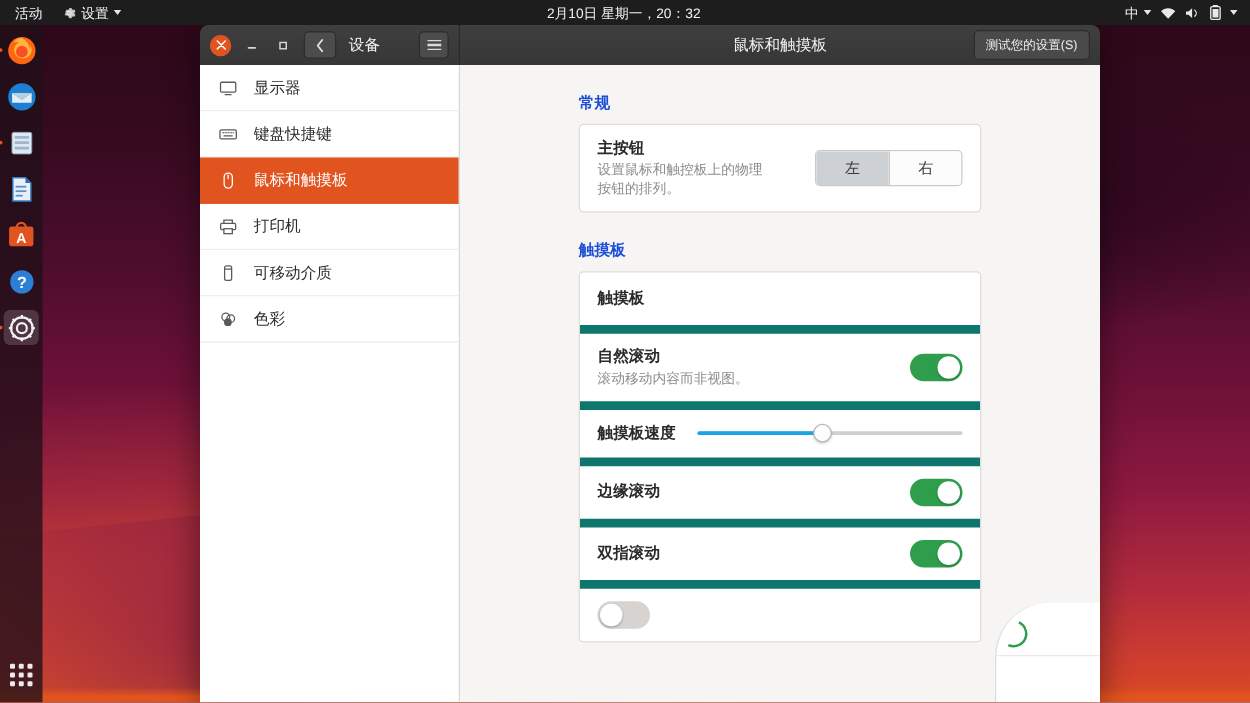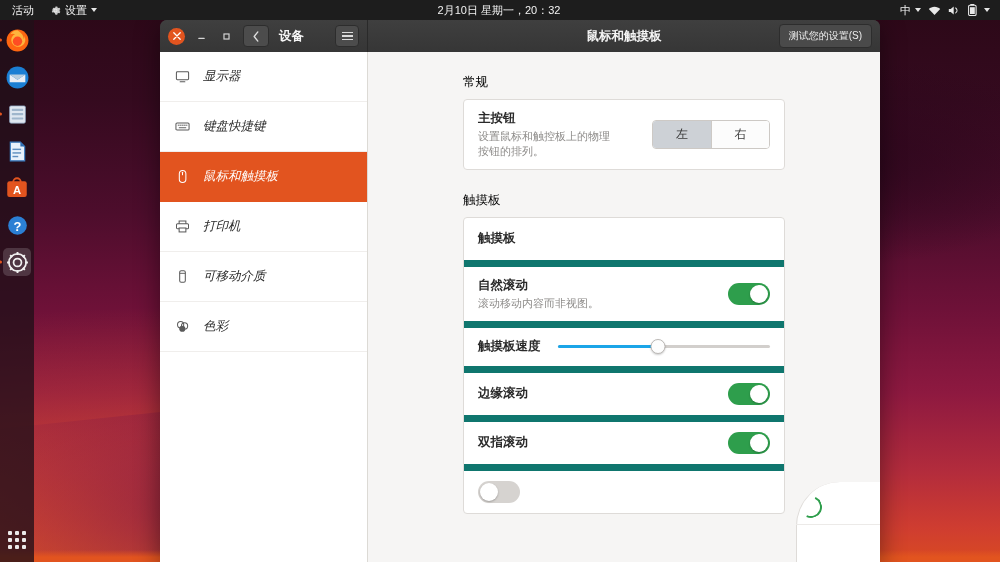--- a/index.html
+++ b/index.html
@@ -87,54 +87,53 @@
     position: relative;
   }
   .winbtn { width: 17px; height: 17px; border-radius: 50%; display:flex; align-items:center; justify-content:center; font-size: 10px; color:#fff; }
   .winbtn.close { background: #e2541f; }
   .winbtn.min, .winbtn.max { color: #d6d6d6; font-size: 11px; background: transparent; }
   .navbtn {
     width: 26px; height: 22px; border-radius: 4px;
     background: #4c4c4c; border: 1px solid #2d2d2d;
     display:flex; align-items:center; justify-content:center; color:#dcdcdc; font-size: 11px;
   }
-  .tb-title { font-size: 12.5px; font-weight: bold; color: #f5f5f5; }
+  .tb-title { font-size: 12.5px; font-weight: normal; color: #f5f5f5; }
   #tb-left .tb-title { margin-left: 2px; }
   .menubtn {
     margin-left: auto; width: 24px; height: 22px; border-radius: 4px;
     background: #4c4c4c; border: 1px solid #2d2d2d;
     display:flex; flex-direction: column; align-items:center; justify-content:center; gap:2px;
   }
   .menubtn i { display:block; width: 11px; height: 1.5px; background: #dcdcdc; }
   #tb-right .tb-title { position: absolute; left: 0; right: 0; text-align: center; pointer-events: none; }
   .testbtn {
     margin-left: auto; position: relative; z-index: 2;
     background: #4a4a4a; border: 1px solid #2d2d2d; border-radius: 4px;
     color: #ededed; font-size: 10px; padding: 4px 9px;
   }
 
   #winbody { flex: 1; display: flex; min-height: 0; background: #fff; }
 
   
   #sidebar { width: 208px; background: #fff; border-right: 1px solid #dcdad5; overflow: hidden; flex: 0 0 208px; }
   .side-item {
-    height: 50px; display: flex; align-items: center; gap: 13px;
+    height: 37px; display: flex; align-items: center; gap: 13px;
     padding-left: 14px; font-size: 12.5px; color: #2b2b2b;
     border-bottom: 1px solid #f0eeec;
-    font-style: italic;
   }
   .side-item .s-ico { width: 16px; display:flex; align-items:center; justify-content:center; }
   .side-item.selected { background: #e2541f; color: #ffffff; border-bottom-color: #e2541f; }
   .side-item.selected .s-ico svg { stroke: #fff; fill: none; }
 
   
   #content { flex: 1; background: #f6f5f4; overflow: hidden; position: relative; padding: 22px 0 0 0; }
   .sec { width: 322px; margin: 0 auto; }
   .sec + .sec { margin-top: 22px; }
-  .sec-title { font-size: 12.5px; font-weight: normal; color: #000000; margin-bottom: 8px; }
+  .sec-title { font-size: 12.5px; font-weight: bold; color: #1d4ed8; margin-bottom: 8px; }
   .card { background: #fff; border: 1px solid #dedbd8; border-radius: 4px; overflow: hidden; }
   .row { display: flex; align-items: center; padding: 10px 14px; min-height: 42px; border-top: 7px solid #0f766e; }
   .row:first-child { border-top: none; gap: 30px; }
   .row .rtext { flex: 1; padding-right: 10px; }
   .row .rlabel { font-size: 12.5px; color: #2a2a2a; font-weight: bold; }
   .row .rdesc { font-size: 11px; color: #8d8b89; margin-top: 2px; line-height: 1.35; }
 
   
   .seg { display: flex; border: 1px solid #cdc9c5; border-radius: 4px; overflow: hidden; }
   .seg div { width: 58px; text-align: center; font-size: 12px; padding: 5px 0; color: #3a3a3a; background: #fcfcfc; }

